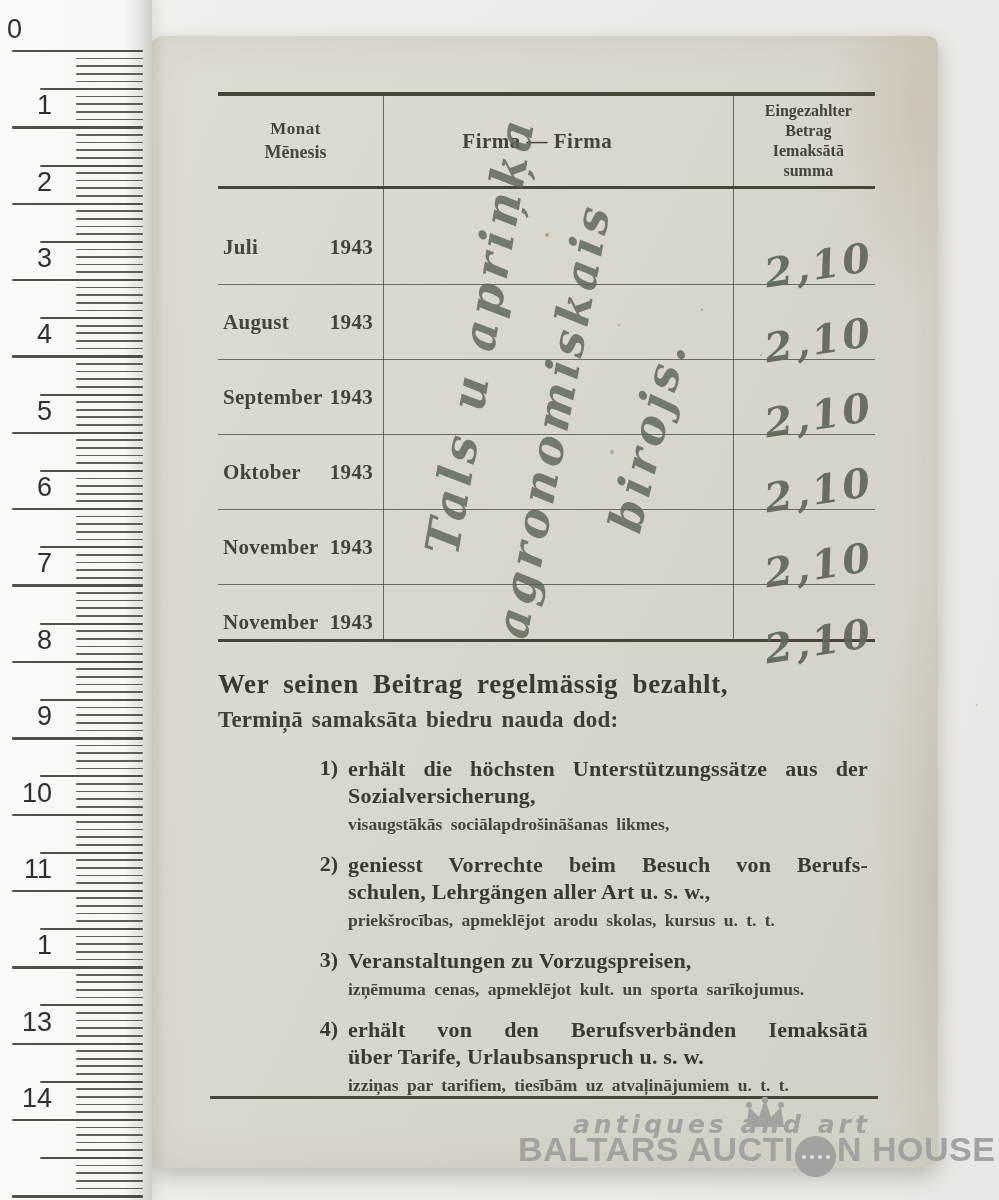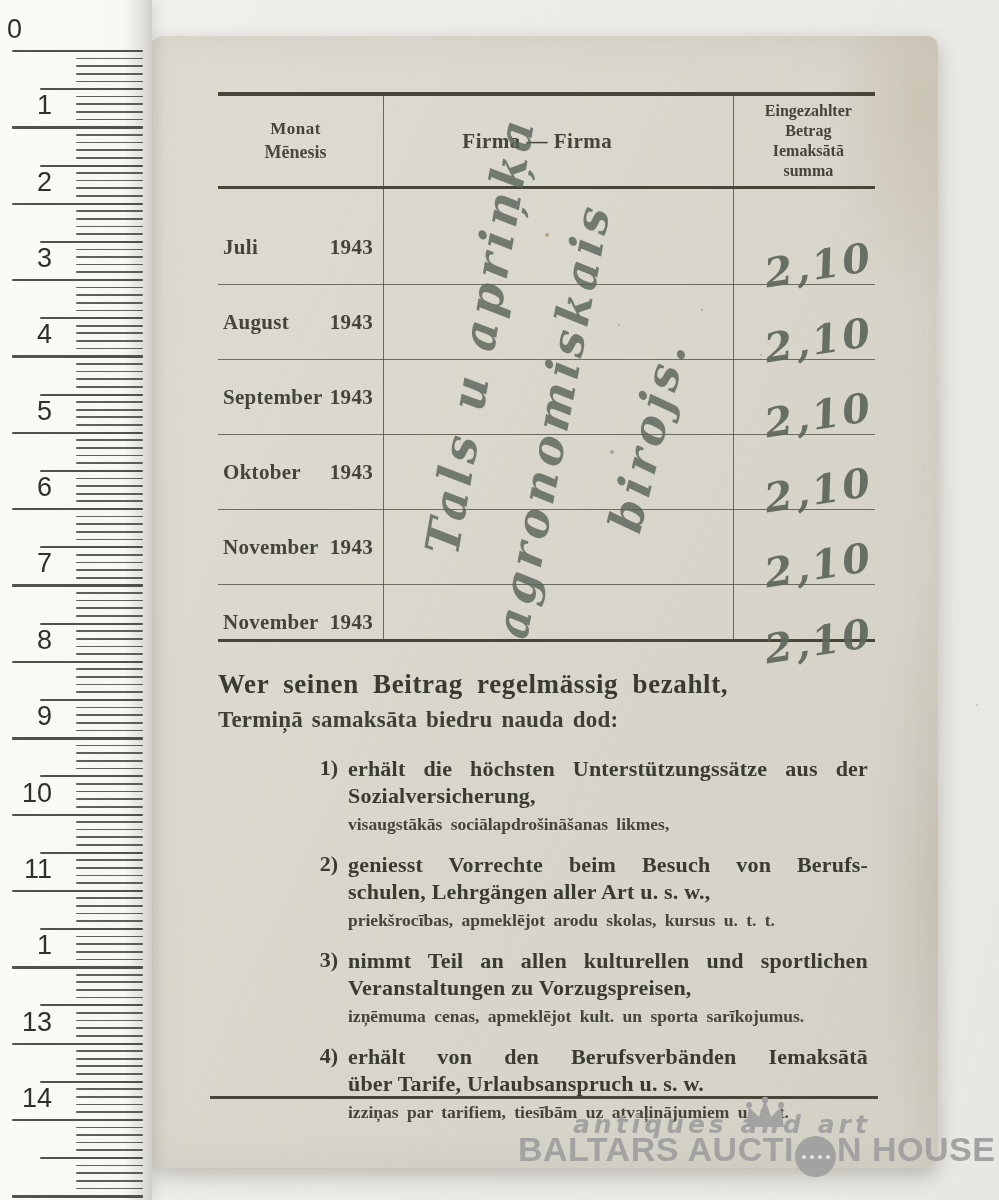--- a/index.html
+++ b/index.html
@@ -392,21 +392,20 @@
             <div class="b-num">2)</div>
             <div class="b-txt">
               <div class="de-line just">geniesst Vorrechte beim Besuch von Berufs-</div>
               <div class="de-line">schulen, Lehrgängen aller Art u. s. w.,</div>
               <div class="lv-line">priekšrocības, apmeklējot arodu skolas, kursus u. t. t.</div>
             </div>
           </div>
           <div class="b-item">
             <div class="b-num">3)</div>
             <div class="b-txt">
-              <div class="de-line just">nimmt Teil an allen kulturellen und sportlichen</div>
               <div class="de-line">Veranstaltungen zu Vorzugspreisen,</div>
               <div class="lv-line">izņēmuma cenas, apmeklējot kult. un sporta sarīkojumus.</div>
             </div>
           </div>
           <div class="b-item">
             <div class="b-num">4)</div>
             <div class="b-txt">
               <div class="de-line just">erhält von den Berufsverbänden Iemaksātā</div>
               <div class="de-line">über Tarife, Urlaubsanspruch u. s. w.</div>
               <div class="lv-line">izziņas par tarifiem, tiesībām uz atvaļinājumiem u. t. t.</div>

